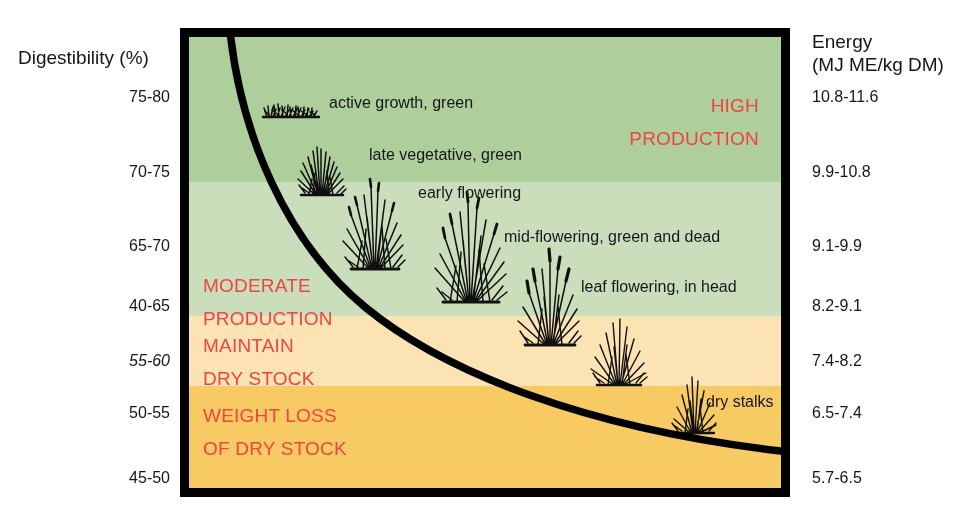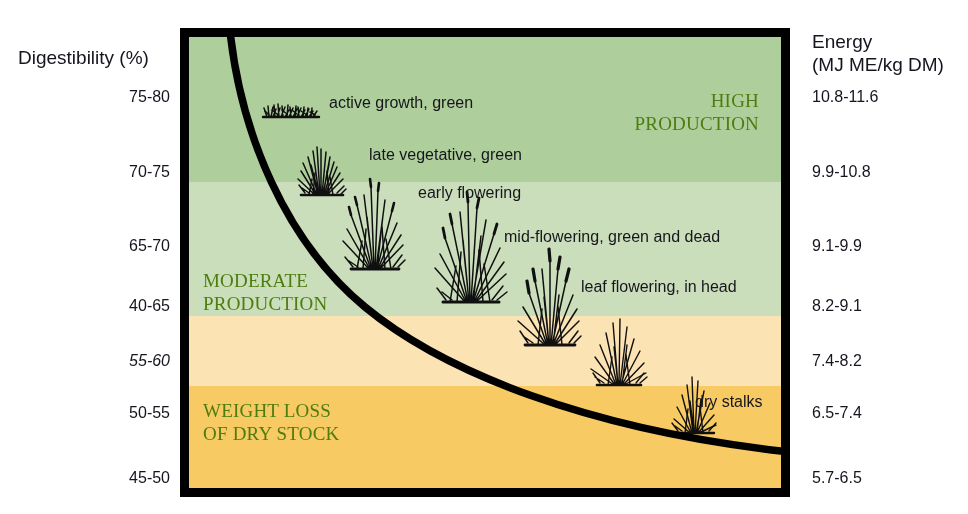--- a/index.html
+++ b/index.html
@@ -74,25 +74,24 @@
   .band {
     position: absolute;
     left: 0;
     width: 100%;
   }
 
   
   .zone-label {
     position: absolute;
     font-size: 19px;
-    line-height: 23px;
+    line-height: 33px;
     letter-spacing: 0.2px;
-    color: #4d7c0f;
+    color: #ef4444;
     white-space: pre;
-    font-family: Liberation Serif, serif;
   }
   .zone-label.right-align {
     text-align: right;
   }
 
   
   .stage-label {
     position: absolute;
     font-size: 16px;
     line-height: 19px;
@@ -220,32 +219,34 @@
       <svg id="curve-svg" viewBox="0 0 592 451" preserveAspectRatio="none">
         <path d="M 41,-6 C 52,96 96,204 176,270 C 256,336 400,392 592,414" fill="none" stroke="#000000" stroke-width="7.5" stroke-linecap="round"></path>
       </svg>
 
       <div class="zone-label right-align" style="right:22px; top:52px;">HIGH
 PRODUCTION</div>
 
       <div class="zone-label" style="left:14px; top:232px;">MODERATE
 PRODUCTION</div>
 
+      <div class="zone-label" style="left:14px; top:292px;">MAINTAIN
+DRY STOCK</div>
 
       <div class="zone-label" style="left:14px; top:362px;">WEIGHT LOSS
 OF DRY STOCK</div>
 
       <div class="stage-label" style="left:140px; top:56px;">active growth, green</div>
 
       <div class="stage-label" style="left:180px; top:108px;">late vegetative, green</div>
 
       <div class="stage-label" style="left:229px; top:146px;">early flowering</div>
 
       <div class="stage-label" style="left:315px; top:190px;">mid-flowering, green and dead</div>
 
       <div class="stage-label" style="left:392px; top:240px;">leaf flowering, in head</div>
 
 
-      <div class="stage-label" style="left:506px; top:355px;">dry stalks</div>
+      <div class="stage-label" style="left:517px; top:355px;">dry stalks</div>
 
     </div>
   </div>
 </div>
 
 </body></html>

